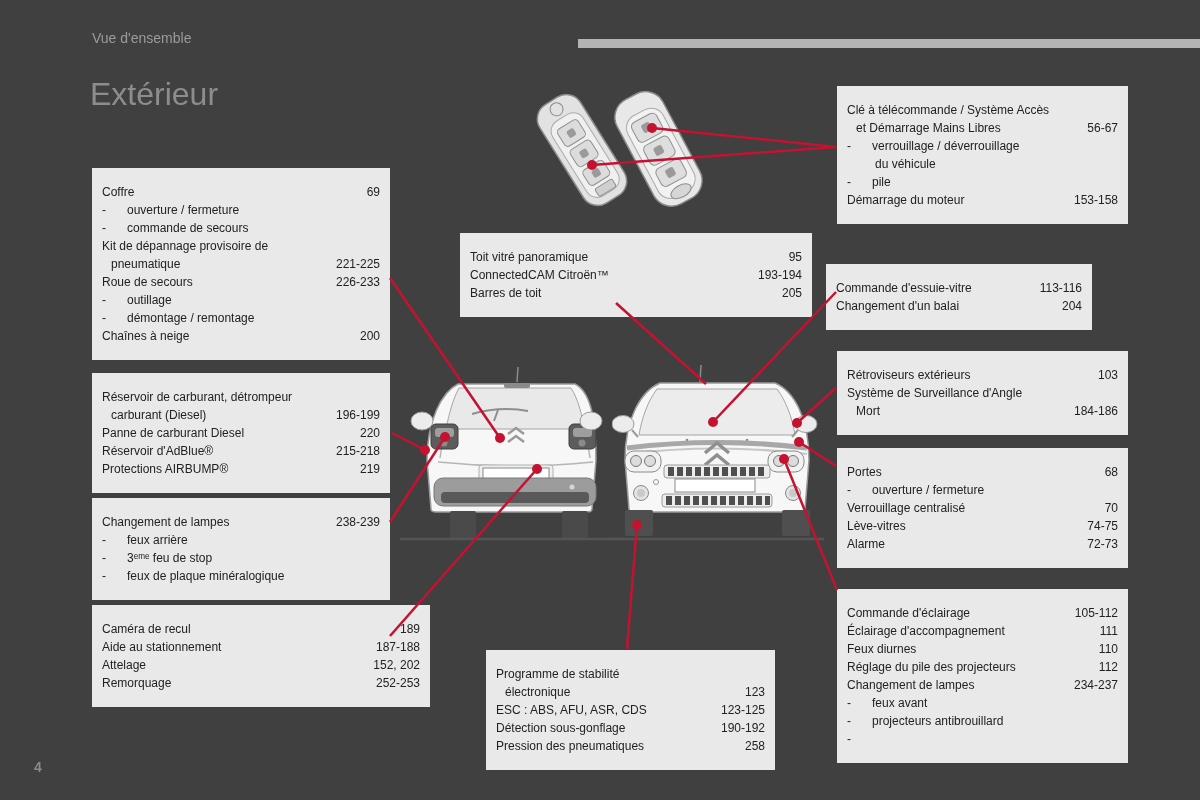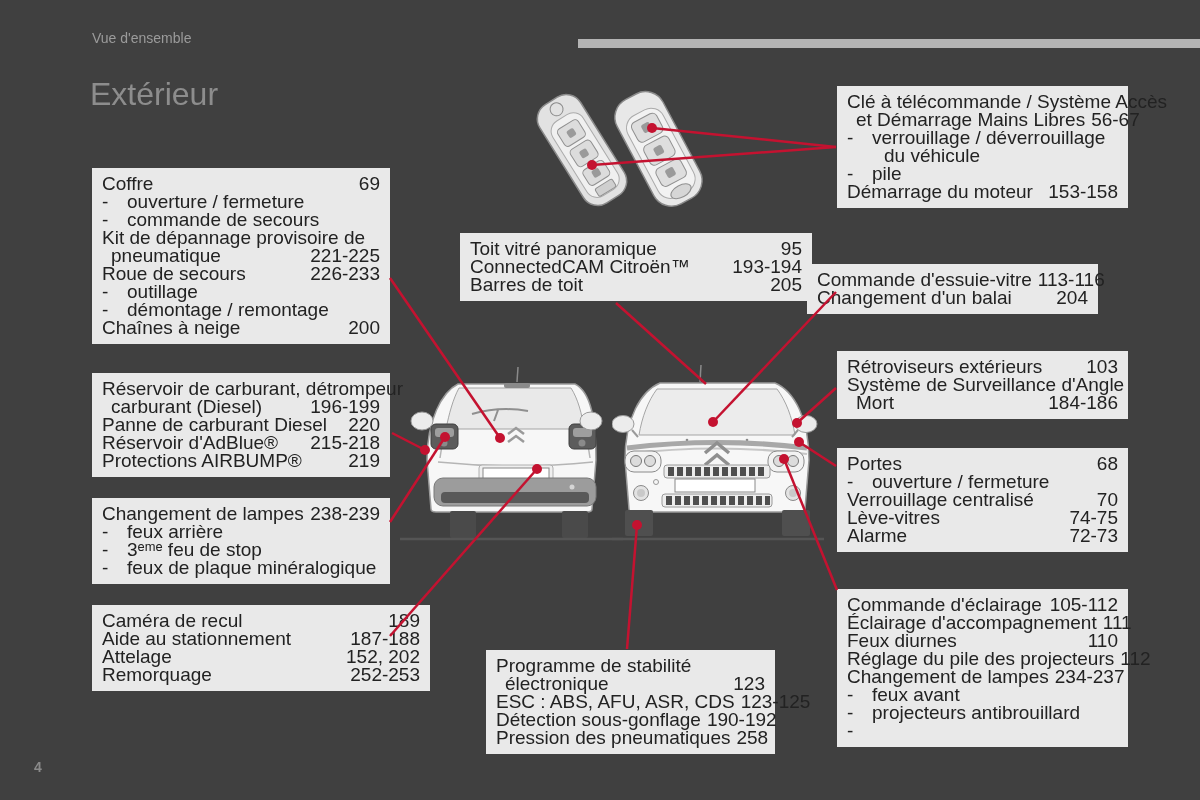--- a/index.html
+++ b/index.html
@@ -2,26 +2,26 @@
 <html><head>
 <meta charset="utf-8">
 <style>
   html,body{margin:0;padding:0;background:#fff;}
   .canvas{position:relative;width:1200px;height:800px;background:#404040;overflow:hidden;
           font-family:"Liberation Sans",sans-serif;}
   .topbar{position:absolute;left:578px;top:39px;width:622px;height:9px;background:#b4b4b4;}
   .header{position:absolute;left:92px;top:30px;font-size:14px;color:#9b9b9b;}
   .title{position:absolute;left:90px;top:76px;margin:0;font-size:32px;font-weight:400;color:#8d8d8d;}
   .pagenum{position:absolute;left:34px;top:759px;font-size:14px;font-weight:bold;color:#8a8a8a;}
-  .box{position:absolute;background:#e9e9e9;color:#222;font-size:19px;line-height:18px;
-       padding:7px 10px;box-sizing:border-box;}
+  .box{position:absolute;background:#e9e9e9;color:#222;font-size:12px;line-height:18px;
+       padding:15px 10px;box-sizing:border-box;}
   .row{display:flex;align-items:baseline;}
   .row .bullet{flex:none;width:25px;}
   .row.ind .lbl{padding-left:9px;}
-  .row.ind2{margin-left:37px;}
+  .row.ind2{margin-left:28px;}
   .lbl{flex:1;white-space:nowrap;}
   .pgs{flex:none;padding-left:6px;white-space:nowrap;}
   svg{display:block;}
   .art{position:absolute;}
   .overlay{position:absolute;left:0;top:0;pointer-events:none;}
 </style>
 </head>
 <body>
 
 <div class="canvas">
@@ -304,21 +304,21 @@
       <div class="row">
         <span class="bullet">-</span>
         <span class="lbl">pile</span>
         <span class="pgs"></span>
       </div>
       <div class="row noBullet">
         <span class="lbl">Démarrage du moteur</span>
         <span class="pgs">153-158</span>
       </div>
     </div>
-  <div class="box" style="left:807px;top:264px;width:291px">
+  <div class="box" style="left:826px;top:264px;width:266px">
       <div class="row noBullet">
         <span class="lbl">Commande d'essuie-vitre</span>
         <span class="pgs">113-116</span>
       </div>
       <div class="row noBullet">
         <span class="lbl">Changement d'un balai</span>
         <span class="pgs">204</span>
       </div>
     </div>
   <div class="box" style="left:837px;top:351px;width:291px">

